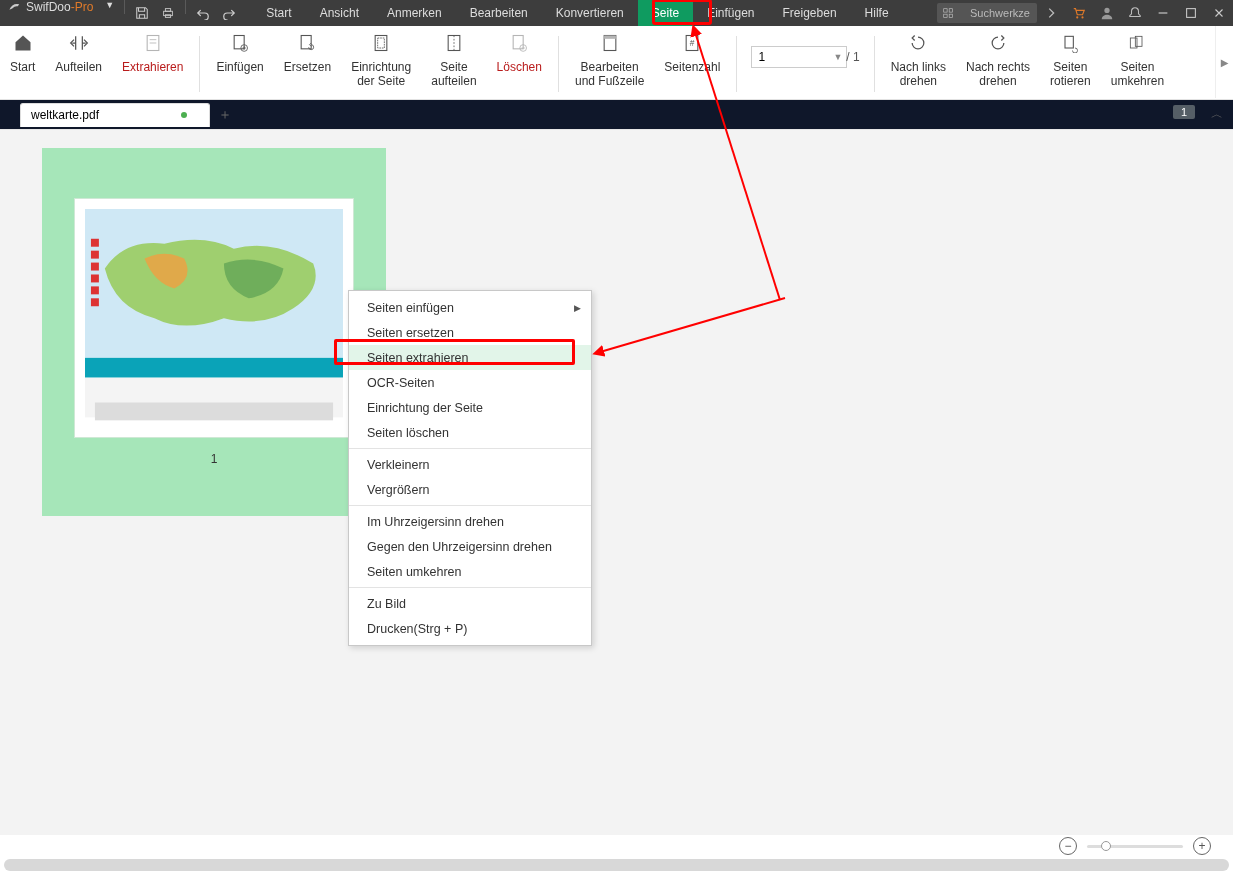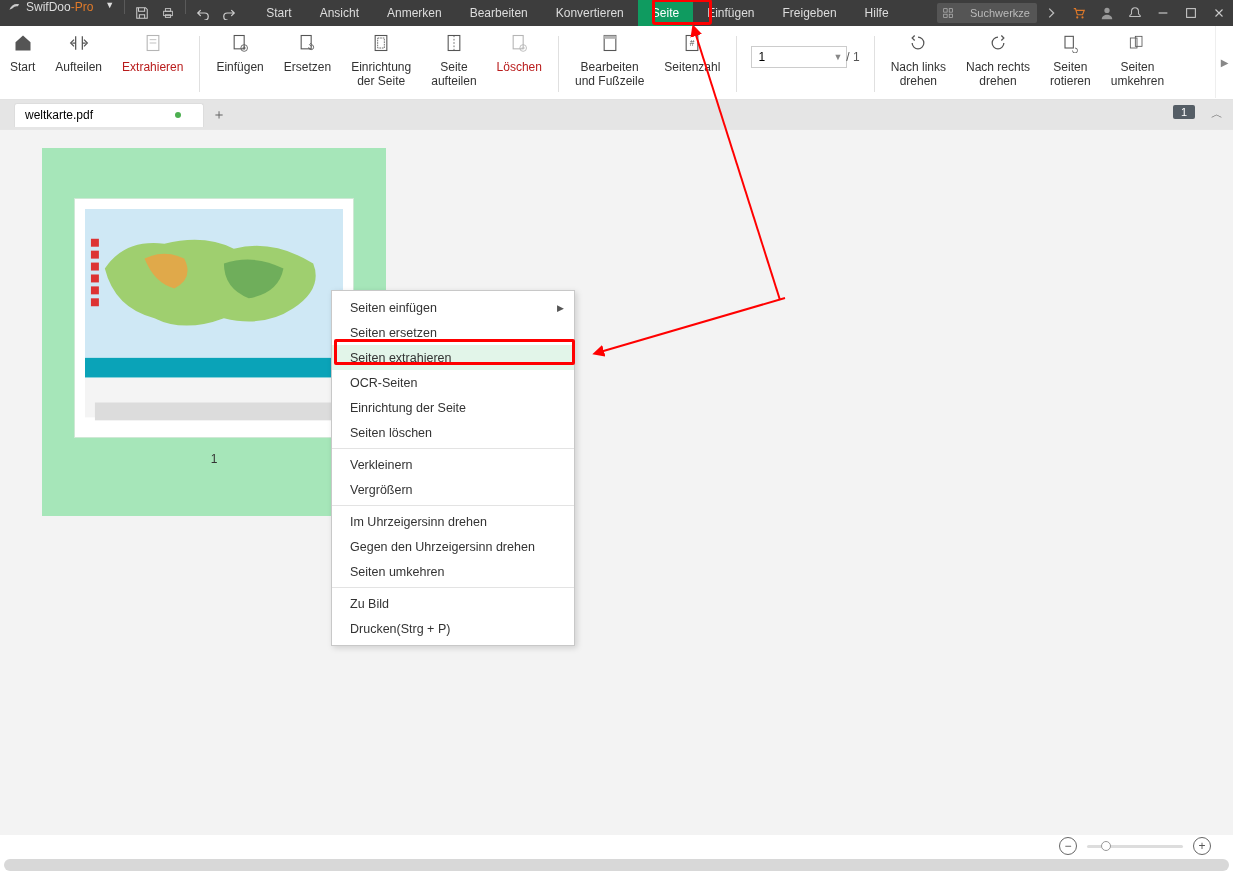--- a/index.html
+++ b/index.html
@@ -29,21 +29,21 @@
 .rbtn.disabled { color:#b91c1c; }
 .rbtn .ic { height:22px; display:flex; align-items:center; justify-content:center; margin-bottom:6px; }
 .rbtn .ic svg { width:20px; height:20px; }
 .vsep { width:1px; background:#e0e0e0; height:56px; margin:4px 6px 0; }
 .ribbon .page-input { border:1px solid #ccc; height:22px; width:96px; font-size:12px; padding:0 6px; }
 .ribbon .page-wrap { display:flex; align-items:center; gap:4px; margin-top:14px; padding:0 8px; font-size:12px; color:#555; }
 .ribbon .page-wrap .dd { font-size:9px; color:#888; margin-left:-18px; }
 .ribbon .scroll-right { position:absolute; right:0; top:0; width:18px; height:72px; background:#fff; display:flex; align-items:center; justify-content:center; border-left:1px solid #eee; color:#888; font-size:10px; }
 
 
-.tabsrow { height:30px; background:#e5e5e5; border-bottom:1px solid #e6e6e6; display:flex; align-items:center; padding-left:14px; position:relative; }
+.tabsrow { height:30px; background:#0f172a; border-bottom:1px solid #e6e6e6; display:flex; align-items:center; padding-left:20px; position:relative; }
 .doctab { height:24px; border:1px solid #ddd; border-bottom:none; background:#fff; border-radius:3px 3px 0 0; padding:0 40px 0 10px; display:flex; align-items:center; font-size:12px; position:relative; min-width:190px; }
 .doctab .dot { width:6px; height:6px; background:#4caf50; border-radius:50%; position:absolute; right:22px; }
 .addtab { width:22px; height:22px; display:flex; align-items:center; justify-content:center; color:#666; margin-left:4px; font-size:14px; }
 .tabsrow .rightbadge { position:absolute; right:38px; top:5px; background:#555e66; color:#fff; font-size:11px; padding:1px 8px; border-radius:2px; }
 .tabsrow .collapse { position:absolute; right:10px; top:6px; font-size:12px; color:#666; }
 
 
 .canvas { position:absolute; left:0; top:130px; right:0; bottom:36px; background:#f3f3f3; overflow:hidden; }
 .thumbwrap { position:absolute; left:42px; top:18px; width:344px; height:368px; background:#a6e6b9; display:flex; flex-direction:column; align-items:center; }
 .thumbpage { margin-top:50px; width:280px; height:240px; background:#fff; border:1px solid #cfe8d5; position:relative; }
@@ -356,21 +356,21 @@
             <rect x="6" y="66" width="8" height="8"></rect>
           <rect x="6" y="78" width="8" height="8"></rect>
             <rect x="6" y="90" width="8" height="8"></rect>
         </g>
       </svg>
     </div>
     <div class="thumbnum">1</div>
   </div>
 </div>
 
-<div class="ctxmenu" style="left:331px; top:290px; width:244px;">
+<div class="ctxmenu" style="left:348px; top:290px; width:244px;">
   <div class="item">
       <span>Seiten einfügen</span>
       <span class="sub">▶</span>
     </div>
   <div class="item">Seiten ersetzen</div>
   <div class="item hover">Seiten extrahieren</div>
   <div class="item">OCR-Seiten</div>
   <div class="item">Einrichtung der Seite</div>
   <div class="item">Seiten löschen</div>
   <div class="div"></div>

